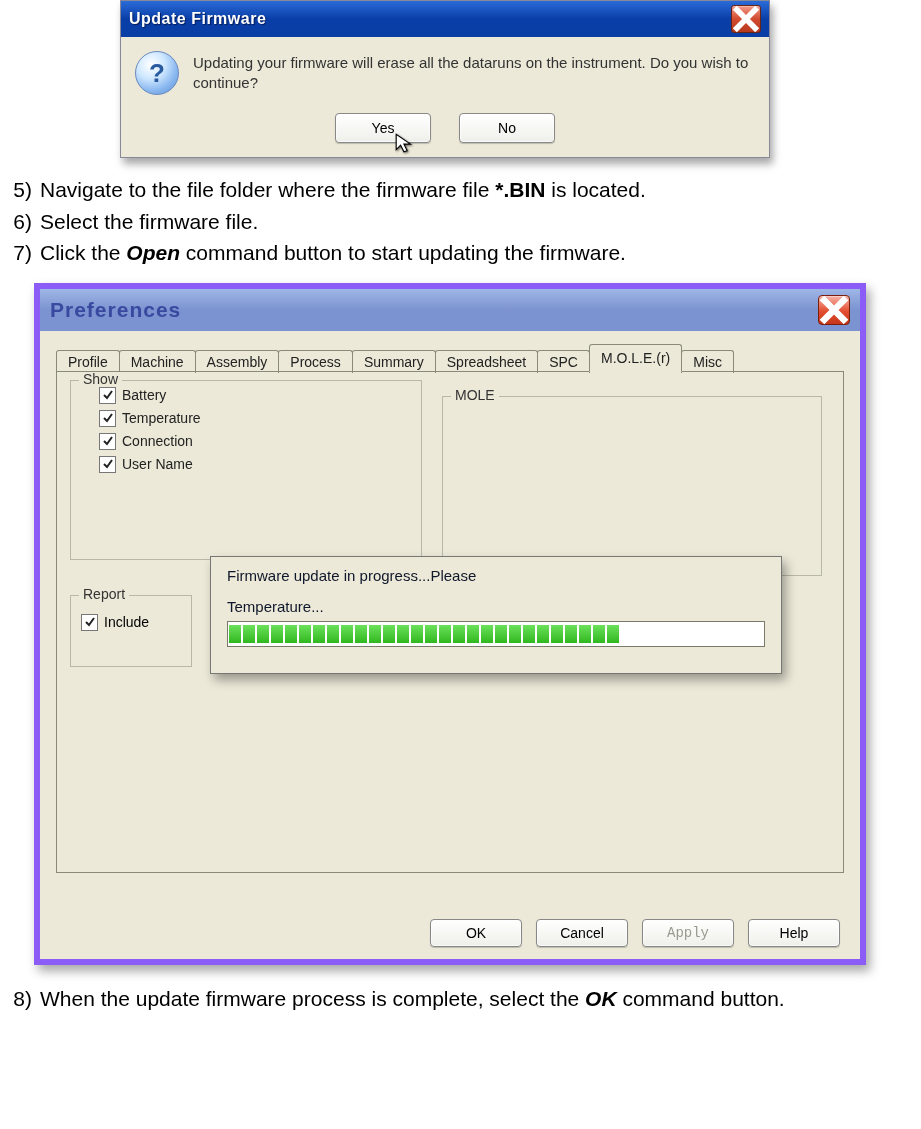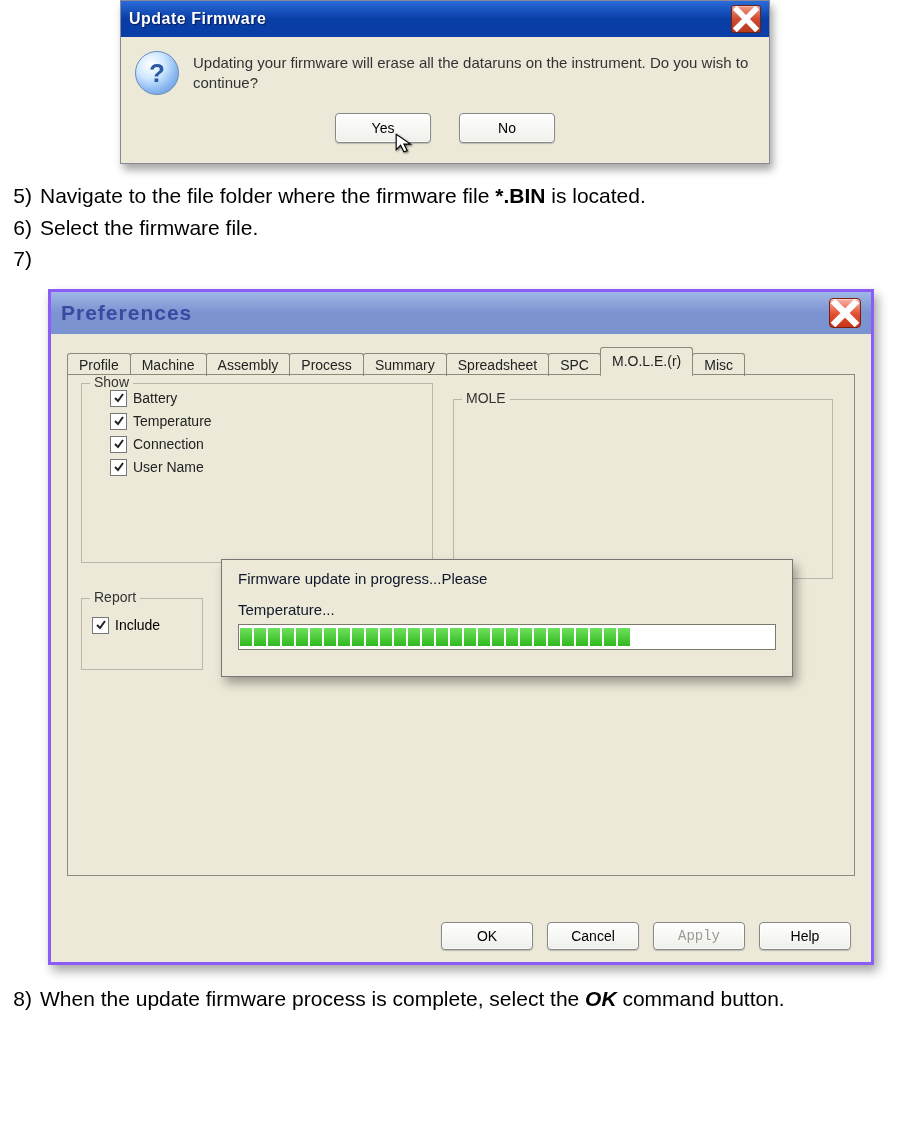--- a/index.html
+++ b/index.html
@@ -51,21 +51,21 @@
       border-radius:50%;
       background: radial-gradient(circle at 35% 30%, #fff 0%, #cfe8ff 35%, #8ab8f0 65%, #5a8dd0 100%);
       border:1px solid #6a8abf;
       display:flex;align-items:center;justify-content:center;
       color:#2a5aa0;font-weight:bold;font-size:26px;
     }
     .dlg1-text { color:#333; font-size:15px; line-height:1.35; filter: blur(.3px); margin-top:2px;}
     .dlg1-buttons {
       background:#ece9d8;
       display:flex;justify-content:center;gap:28px;
-      padding: 0 0 20px 0;
+      padding: 0 0 14px 0;
     }
     .xp-btn {
       min-width: 96px;
       height: 30px;
       background: linear-gradient(to bottom,#fff,#efefea);
       border:1px solid #888;
       border-radius:4px;
       box-shadow: 0 1px 1px rgba(0,0,0,.2), inset 0 0 0 1px rgba(255,255,255,.6);
       font-size:14px;
       padding:0 18px;
@@ -84,24 +84,24 @@
       line-height:1.5;
     }
     .instr-row { display:flex; }
     .instr-num { width:32px; text-align:right; margin-right:8px; flex-shrink:0;}
     .instr-text { }
     .instr b { font-weight:bold; }
     .instr .bi { font-weight:bold; font-style:italic; }
 
     
     .dlg2-wrap {
-      margin-left: 48px;
+      margin-left: 34px;
       width: 820px;
       box-shadow: 4px 6px 10px rgba(0,0,0,.35);
-      border:3px solid #8b5cf6;
+      border:6px solid #8b5cf6;
       position:relative;
     }
     .dlg2-titlebar {
       height:42px;
       background: linear-gradient(to bottom,#9fb6e7 0%, #7b93d0 50%, #7b93d0 100%);
       display:flex;align-items:center;padding:0 10px;
       color:#3a49a0;font-weight:bold;font-size:21px;
       letter-spacing:1px;
     }
     .dlg2-titlebar .spacer{flex:1;}
@@ -245,20 +245,23 @@
     <div class="instr-text">
       <span>Navigate to the file folder where the firmware file </span><b>*.BIN</b><span> is located.</span>
     </div>
   </div>
   <div class="instr-row">
     <div class="instr-num">6)</div>
     <div class="instr-text">Select the firmware file.</div>
   </div>
   <div class="instr-row">
     <div class="instr-num">7)</div>
+    <div class="instr-text">
+      <span>Click the </span><span class="bi">Open</span><span> command button to start updating the firmware.</span>
+    </div>
   </div>
 </div>
 
 <div class="dlg2-wrap">
   <div class="dlg2-titlebar">
     <span>Preferences</span>
     <span class="spacer"></span>
     <div class="dlg2-close">
       <svg viewBox="0 0 10 10">
           <path d="M1 1 L9 9 M9 1 L1 9" stroke="#fff" stroke-width="2.2" fill="none"></path>

